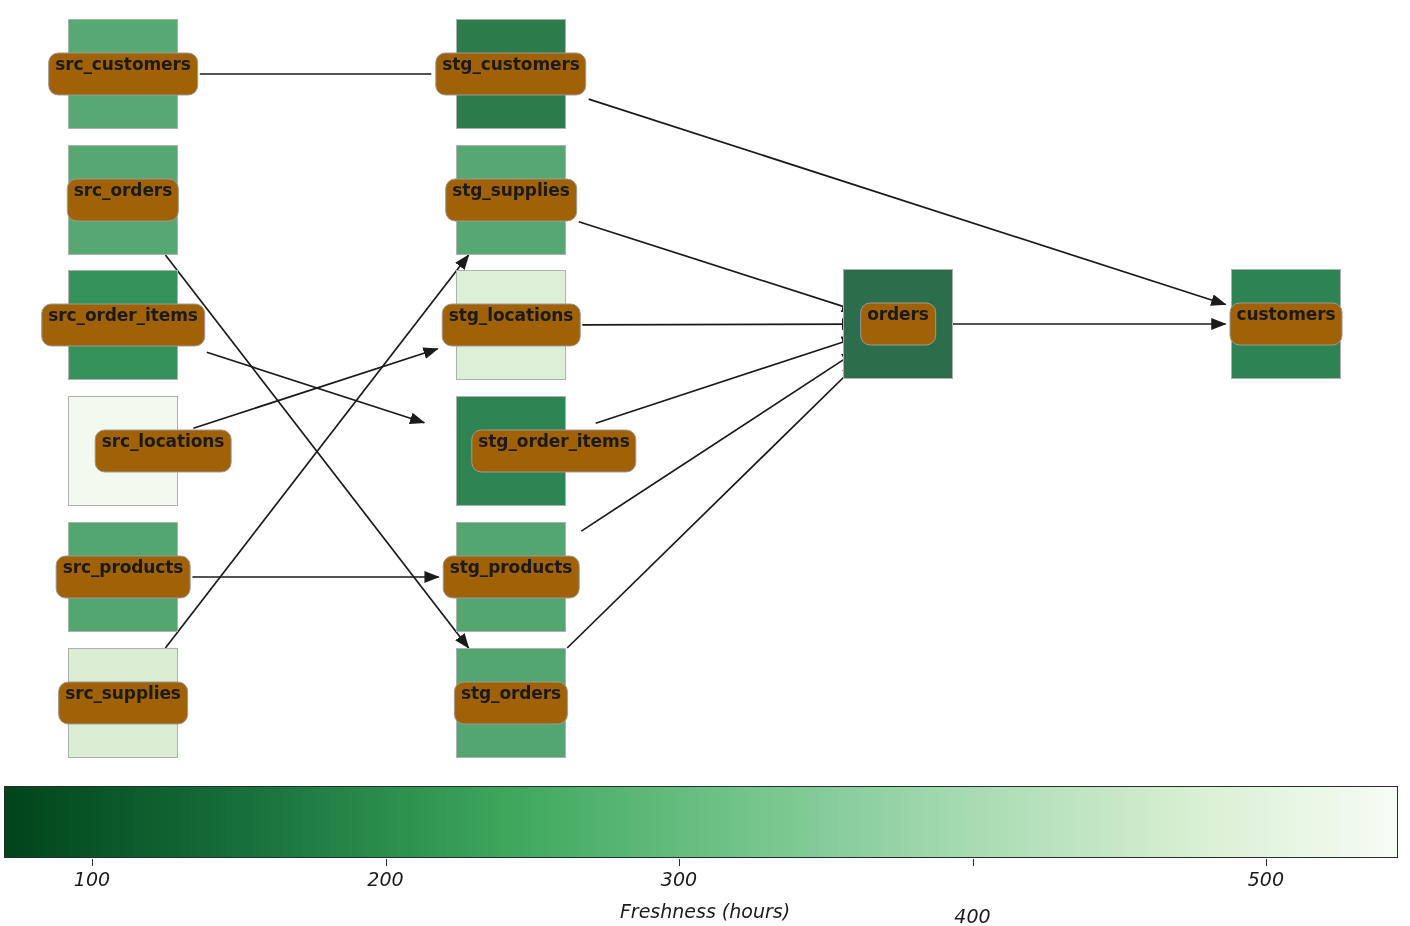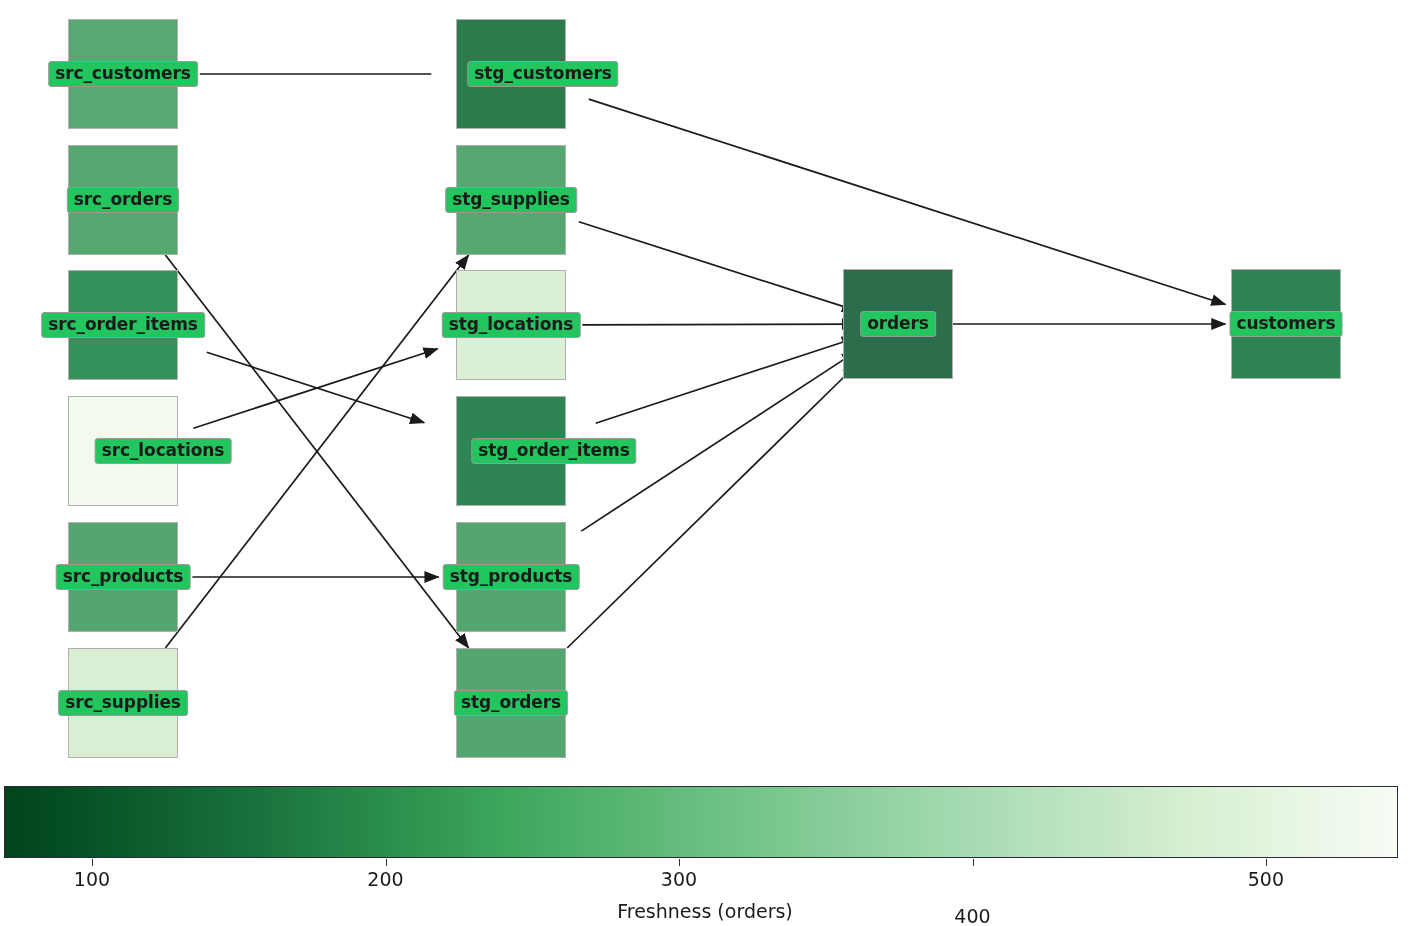--- a/index.html
+++ b/index.html
@@ -7,34 +7,34 @@
   #stage{position:relative;width:1410px;height:926px;background:#ffffff;}
 
   
   #graph{position:absolute;left:0;top:0;width:1410px;height:775px;}
   #edges{position:absolute;left:0;top:0;width:1410px;height:775px;}
 
   .node{position:absolute;box-sizing:border-box;border:1px solid #b0b0b0;}
   .node-label{
      position:absolute;
      transform:translate(-50%,-50%);
-     background:#22c55e;
+     background:#a16207;
      border:1px solid #9a9a9a;
-     border-radius:3px;
-     padding:2px 6px 3px 6px;
+     border-radius:10px;
+     padding:2px 6px 20px 6px;
      font-size:17px;
      font-weight:bold;
      color:#1b1b1b;
      white-space:nowrap;
      line-height:1.12;
      letter-spacing:-0.1px;
   }
 
   
-  #cbar-wrap{position:absolute;left:0;top:786px;width:1142px;height:140px;}
+  #cbar-wrap{position:absolute;left:0;top:786px;width:1142px;height:140px;font-style:italic;}
   #cbar{
     position:absolute;left:4px;top:0px;width:1394px;height:72px;
     border:1px solid #2b2b33;
     box-sizing:border-box;
   }
   .cb-tick{position:absolute;top:73px;width:1px;height:7px;background:#2b2b33;}
   .cb-ticklabel{
     position:absolute;top:82px;transform:translateX(-50%);
     font-size:19px;color:#1b1b1b;white-space:nowrap;
     font-family:"DejaVu Sans","Liberation Sans",sans-serif;
@@ -79,21 +79,21 @@
         <div class="node-label" style="left: 123px; top: 200px;">src_orders</div>
         <div class="node" style="left: 68px; top: 270px; width: 110px; height: 110px; background: rgb(53, 146, 91);"></div>
         <div class="node-label" style="left: 123px; top: 325px;">src_order_items</div>
         <div class="node" style="left: 68px; top: 396px; width: 110px; height: 110px; background: rgb(242, 250, 240);"></div>
         <div class="node-label" style="left: 123px; top: 451px; margin-left: 40px;">src_locations</div>
         <div class="node" style="left: 68px; top: 522px; width: 110px; height: 110px; background: rgb(84, 166, 111);"></div>
         <div class="node-label" style="left: 123px; top: 577px;">src_products</div>
         <div class="node" style="left: 68px; top: 648px; width: 110px; height: 110px; background: rgb(218, 238, 212);"></div>
         <div class="node-label" style="left: 123px; top: 703px;">src_supplies</div>
         <div class="node" style="left: 456px; top: 19px; width: 110px; height: 110px; background: rgb(44, 123, 75);"></div>
-        <div class="node-label" style="left: 511px; top: 74px; margin-left: 32px;">stg_customers</div>
+        <div class="node-label" style="left: 511px; top: 74px;">stg_customers</div>
         <div class="node" style="left: 456px; top: 145px; width: 110px; height: 110px; background: rgb(87, 168, 112);"></div>
         <div class="node-label" style="left: 511px; top: 200px;">stg_supplies</div>
         <div class="node" style="left: 456px; top: 270px; width: 110px; height: 110px; background: rgb(220, 239, 215);"></div>
         <div class="node-label" style="left: 511px; top: 325px;">stg_locations</div>
         <div class="node" style="left: 456px; top: 396px; width: 110px; height: 110px; background: rgb(47, 132, 83);"></div>
         <div class="node-label" style="left: 511px; top: 451px; margin-left: 43px;">stg_order_items</div>
         <div class="node" style="left: 456px; top: 522px; width: 110px; height: 110px; background: rgb(83, 166, 110);"></div>
         <div class="node-label" style="left: 511px; top: 577px;">stg_products</div>
         <div class="node" style="left: 456px; top: 648px; width: 110px; height: 110px; background: rgb(84, 166, 112);"></div>
         <div class="node-label" style="left: 511px; top: 703px;">stg_orders</div>
@@ -111,16 +111,16 @@
         <div class="cb-ticklabel" style="left: 92px;">100</div>
         <div class="cb-tick" style="left: 385.5px;"></div>
         <div class="cb-ticklabel" style="left: 385.5px;">200</div>
         <div class="cb-tick" style="left: 679px;"></div>
         <div class="cb-ticklabel" style="left: 679px;">300</div>
         <div class="cb-tick" style="left: 972.5px;"></div>
         <div class="cb-ticklabel" style="left: 972.5px; margin-top: 37px;">400</div>
         <div class="cb-tick" style="left: 1265.9px;"></div>
         <div class="cb-ticklabel" style="left: 1265.9px;">500</div>
       </div>
-    <div id="cbar-title">Freshness (orders)</div>
+    <div id="cbar-title">Freshness (hours)</div>
   </div>
 
 </div>
 
 </body></html>

